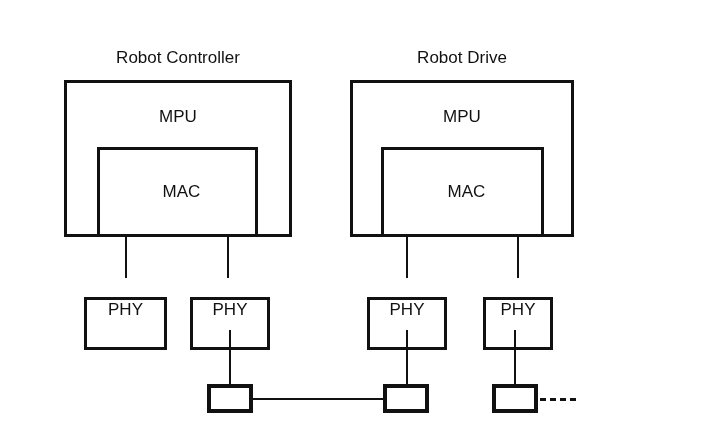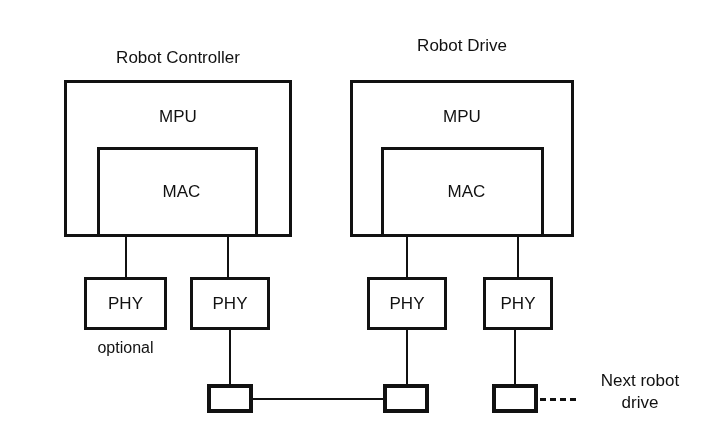--- a/index.html
+++ b/index.html
@@ -38,22 +38,22 @@
     text-align: center;
     font-size: 17px;
     line-height: 20px;
     color: #111111;
     white-space: nowrap;
   }
   .mpu-box .box-label { top: 24px; }
   .mac-box .box-label { top: 32px; margin-left: 8px; }
   .phy-box {
     display: flex;
-    align-items: center;
     justify-content: center;
+    margin-top: 20px;
   }
   .phy-box .phy-label {
     font-size: 17px;
     line-height: 20px;
     color: #111111;
   }
   .conn-box {
     border-width: 4px;
   }
   .vline {
@@ -86,42 +86,41 @@
     text-align: center;
   }
 </style>
 </head>
 <body>
 
 <div id="canvas">
 
   <div class="group-title" style="left:64px; top:48px; width:228px;">Robot Controller</div>
 
-  <div class="group-title" style="left:350px; top:36px; width:224px;">Robot Drive</div>
+  <div class="group-title" style="left:350px; top:48px; width:224px;">Robot Drive</div>
 
   <div class="box mpu-box" style="left:64px; top:80px; width:228px; height:157px;">
     <div class="box-label">MPU</div>
   </div>
 
   <div class="box mac-box" style="left:97px; top:147px; width:161px; height:90px;">
     <div class="box-label">MAC</div>
   </div>
 
   <div class="vline" style="left:125px; top:237px; height:41px;"></div>
   <div class="vline" style="left:227px; top:237px; height:41px;"></div>
 
   <div class="box phy-box" style="left:84px; top:277px; width:83px; height:53px;">
     <span class="phy-label">PHY</span>
   </div>
 
   <div class="box phy-box" style="left:190px; top:277px; width:80px; height:53px;">
     <span class="phy-label">PHY</span>
   </div>
 
-  <div class="caption" style="left:84px; top:338px; width:83px; text-align:center;">optional</div>
 
   <div class="box mpu-box" style="left:350px; top:80px; width:224px; height:157px;">
     <div class="box-label">MPU</div>
   </div>
 
   <div class="box mac-box" style="left:381px; top:147px; width:163px; height:90px;">
     <div class="box-label">MAC</div>
   </div>
 
   <div class="vline" style="left:406px; top:237px; height:41px;"></div>
@@ -142,18 +141,14 @@
   <div class="hline" style="left:253px; top:398px; width:130px;"></div>
 
   <div class="box conn-box" style="left:207px; top:384px; width:46px; height:29px;"></div>
 
   <div class="box conn-box" style="left:383px; top:384px; width:46px; height:29px;"></div>
 
   <div class="box conn-box" style="left:492px; top:384px; width:46px; height:29px;"></div>
 
   <div class="dashline" style="left:540px; top:398px; width:36px;"></div>
 
-  <div class="side-note" style="left:575px; top:370px; width:130px;">
-    <div>Next robot</div>
-    <div>drive</div>
-  </div>
 
 </div>
 
 </body></html>

